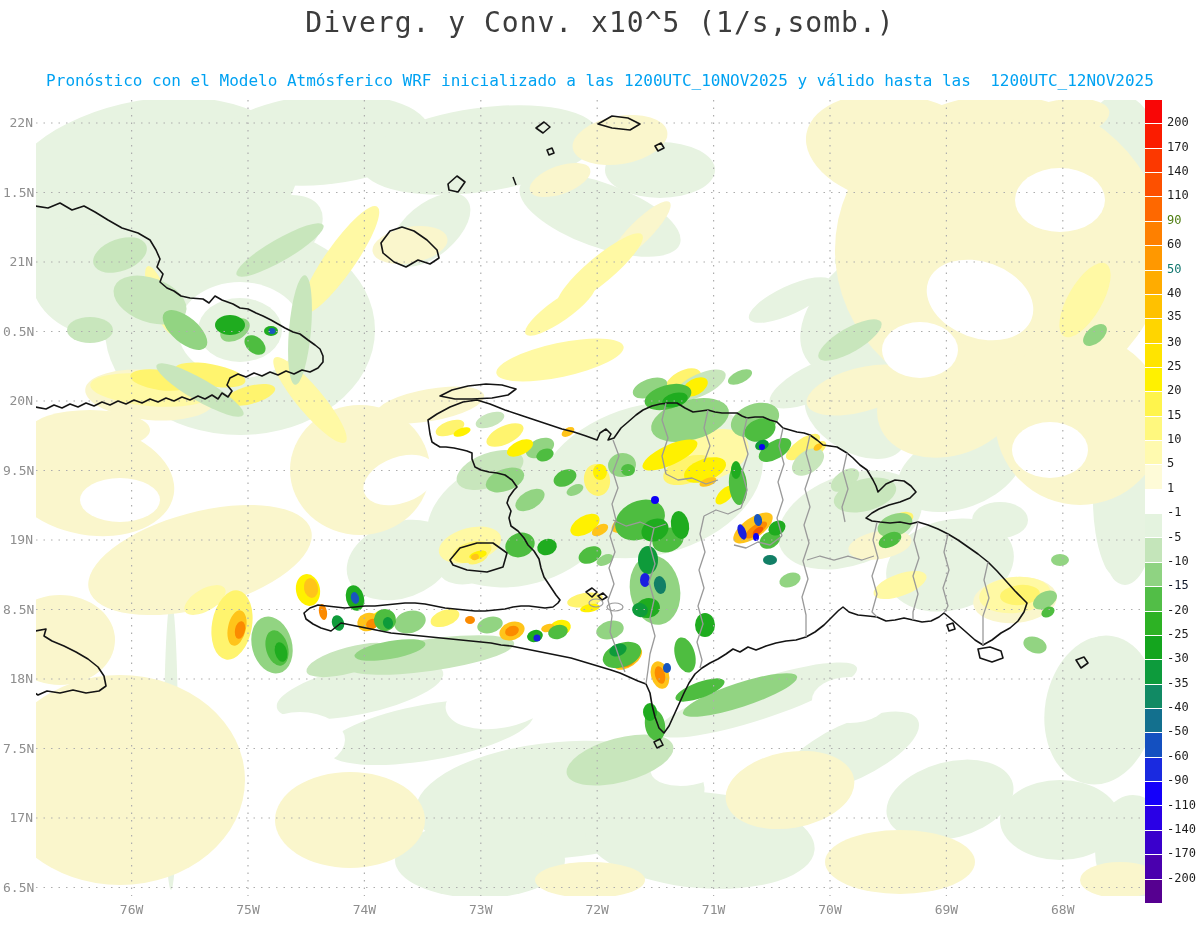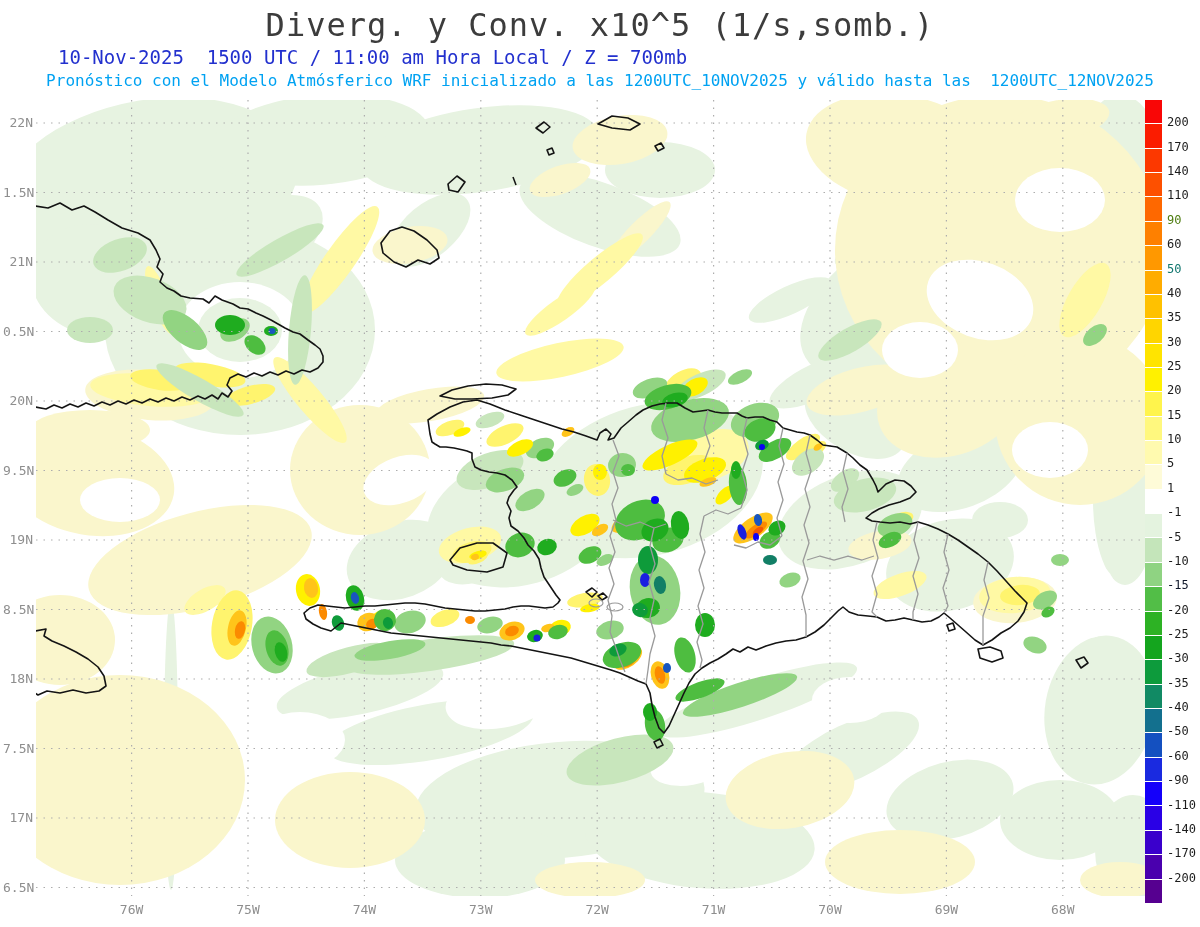--- a/index.html
+++ b/index.html
@@ -1,18 +1,18 @@
 <!DOCTYPE html>
 <html><head>
 <meta charset="utf-8">
 <style>
   html,body{margin:0;padding:0;background:#fff;}
   #root{position:relative;width:1200px;height:927px;background:#ffffff;overflow:hidden;
         font-family:"DejaVu Sans Mono","Liberation Mono",monospace;}
-  .ttl{position:absolute;left:0;top:6px;width:1200px;text-align:center;font-size:32px;
+  .ttl{position:absolute;left:0;top:6px;width:1200px;text-align:center;font-size:28px;
        letter-spacing:1px;color:#3c3c3c;font-weight:400;white-space:pre;}
   .sub1{position:absolute;left:58px;top:46px;font-size:19px;letter-spacing:0px;
         color:#2230ce;font-weight:400;white-space:pre;}
   .sub2{position:absolute;left:0;top:71px;width:1200px;text-align:center;font-size:16px;
         color:#00a2f2;font-weight:400;white-space:pre;}
   #map-svg{position:absolute;left:36px;top:100px;}
   .axlab{position:absolute;font-size:13px;color:#8e8e8e;white-space:pre;}
   .ylab{width:30px;text-align:right;}
   .xlab{width:60px;text-align:center;}
   #cbar{position:absolute;left:1145px;top:100px;width:17px;height:804px;display:flex;
@@ -23,21 +23,20 @@
          border:1px solid #8d8d8d;box-shadow:1px 1px 0 #cfcfcf;display:flex;align-items:center;
          justify-content:center;font-size:16px;white-space:pre;}
   .brand-app{color:#2e6bdb;font-weight:700;}
   .brand-org{color:#4a4a4a;}
 </style>
 </head>
 <body>
 
 <div id="root">
   <div class="ttl" style="color: rgb(60, 60, 60);">Diverg. y Conv. x10^5 (1/s,somb.)</div>
-  <div class="sub1" style="color: rgb(34, 48, 206);">10-Nov-2025  1500 UTC / 11:00 am Hora Local / Z = 700mb</div>
   <div class="sub2" style="color: rgb(0, 162, 242);">Pronóstico con el Modelo Atmósferico WRF inicializado a las 1200UTC_10NOV2025 y válido hasta las  1200UTC_12NOV2025</div>
 
   <svg id="map-svg" width="1110" height="796" viewBox="36 100 1110 796">
     <rect x="36" y="100" width="1110" height="796" fill="#ffffff"></rect>
     <g id="field-layer">
         <ellipse cx="150" cy="185" rx="150" ry="85" transform="rotate(-10 150 185)" fill="#e7f3e1"></ellipse>
         <ellipse cx="95" cy="280" rx="65" ry="55" transform="rotate(15 95 280)" fill="#e7f3e1"></ellipse>
         <ellipse cx="320" cy="140" rx="110" ry="45" transform="rotate(-5 320 140)" fill="#e7f3e1"></ellipse>
         <ellipse cx="255" cy="245" rx="75" ry="38" transform="rotate(-30 255 245)" fill="#e7f3e1"></ellipse>
         <ellipse cx="480" cy="150" rx="120" ry="42" transform="rotate(-8 480 150)" fill="#e7f3e1"></ellipse>
@@ -405,21 +404,21 @@
     </div>
   <div id="cbar-labels">
       <div class="clab" style="color: rgb(28, 28, 28); left: 1167px; top: 115.364px;">200</div>
       <div class="clab" style="color: rgb(28, 28, 28); left: 1167px; top: 139.727px;">170</div>
       <div class="clab" style="color: rgb(28, 28, 28); left: 1167px; top: 164.091px;">140</div>
       <div class="clab" style="color: rgb(28, 28, 28); left: 1167px; top: 188.455px;">110</div>
       <div class="clab" style="color: #4d7c0f; left: 1167px; top: 212.818px;">90</div>
       <div class="clab" style="color: rgb(28, 28, 28); left: 1167px; top: 237.182px;">60</div>
       <div class="clab" style="color: #0f766e; left: 1167px; top: 261.545px;">50</div>
       <div class="clab" style="color: rgb(28, 28, 28); left: 1167px; top: 285.909px;">40</div>
-      <div class="clab" style="color: rgb(28, 28, 28); left: 1167px; top: 310.273px;">35</div>
+      <div class="clab" style="color: rgb(28, 28, 28); left: 1167px; top: 310.273px; font-family: Liberation Mono, monospace;">35</div>
       <div class="clab" style="color: rgb(28, 28, 28); left: 1167px; top: 334.636px;">30</div>
       <div class="clab" style="color: rgb(28, 28, 28); left: 1167px; top: 359px;">25</div>
       <div class="clab" style="color: rgb(28, 28, 28); left: 1167px; top: 383.364px;">20</div>
       <div class="clab" style="color: rgb(28, 28, 28); left: 1167px; top: 407.727px;">15</div>
       <div class="clab" style="color: rgb(28, 28, 28); left: 1167px; top: 432.091px;">10</div>
       <div class="clab" style="color: rgb(28, 28, 28); left: 1167px; top: 456.455px;">5</div>
       <div class="clab" style="color: rgb(28, 28, 28); left: 1167px; top: 480.818px;">1</div>
       <div class="clab" style="color: rgb(28, 28, 28); left: 1167px; top: 505.182px;">-1</div>
       <div class="clab" style="color: rgb(28, 28, 28); left: 1167px; top: 529.545px;">-5</div>
       <div class="clab" style="color: rgb(28, 28, 28); left: 1167px; top: 553.909px;">-10</div>

